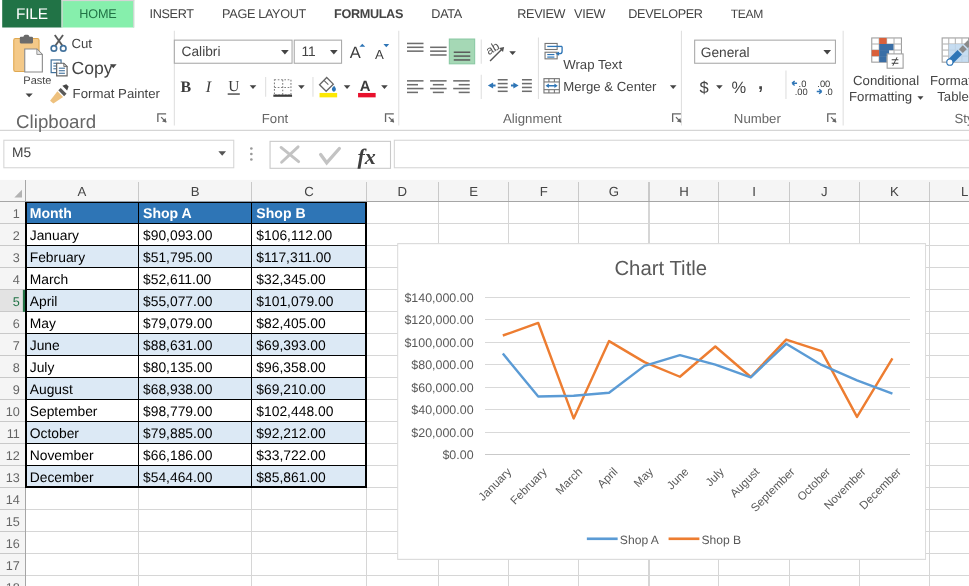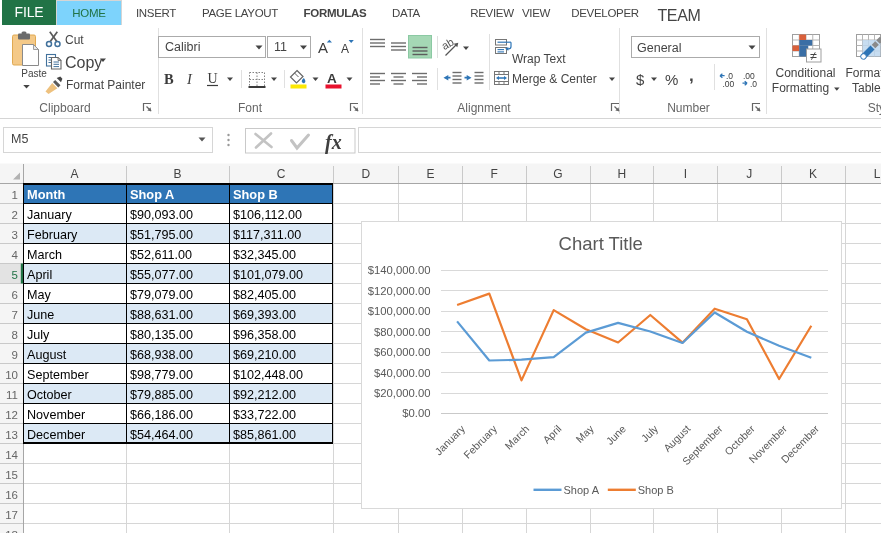--- a/index.html
+++ b/index.html
@@ -175,34 +175,34 @@
     <line x1="856.5" y1="40.0" x2="880.5" y2="40.0" stroke="#b5b5b5"></line>
     <line x1="856.5" y1="45.5" x2="880.5" y2="45.5" stroke="#b5b5b5"></line>
     <line x1="856.5" y1="51.0" x2="880.5" y2="51.0" stroke="#b5b5b5"></line>
     <rect x="862.5" y="40" width="18" height="16.5" fill="#BDD7EE" opacity="0.85"></rect>
     <path d="M860.5,55.5 L870.5,45.5 L874.5,49.5 L864.5,59.5 Z" fill="#2E75B6"></path>
     <circle cx="863.5" cy="56.5" r="2.8" fill="#fff" stroke="#2E75B6" stroke-width="1"></circle>
     <rect x="872.8" y="42.2" width="5" height="5" fill="#8a8a8a" transform="rotate(45 875.3 44.7)"></rect>
     <rect x="877.3" y="37.7" width="5" height="5" fill="#8a8a8a" transform="rotate(45 879.8 40.2)"></rect>
   </svg>
 <div style="position:absolute;left:2px;top:0;width:54px;height:25px;background:#217346;color:#fff;font-size:14px;letter-spacing:-0.2px;line-height:25px;text-align:center">FILE</div>
-<div style="position:absolute;left:56px;top:0;width:66px;height:25px;background:#7dd3fc;border:1px solid #D5D5D5;border-bottom:none;box-sizing:border-box;color:#217346;font-size:11.5px;letter-spacing:-0.2px;line-height:25px;text-align:center">HOME</div>
+<div style="position:absolute;left:56px;top:0;width:66px;height:25px;background:#86efac;border:1px solid #D5D5D5;border-bottom:none;box-sizing:border-box;color:#217346;font-size:11.5px;letter-spacing:-0.2px;line-height:25px;text-align:center">HOME</div>
 <div style="position:absolute;left:156px;top:6.5px;font-size:11.5px;color:#444;white-space:nowrap;transform:translateX(-50%);letter-spacing:-0.3px;">INSERT</div>
 <div style="position:absolute;left:240px;top:6.5px;font-size:11.5px;color:#444;white-space:nowrap;transform:translateX(-50%);letter-spacing:-0.3px;">PAGE LAYOUT</div>
 <div style="position:absolute;left:335px;top:6.5px;font-size:11.5px;color:#444;white-space:nowrap;transform:translateX(-50%);letter-spacing:-0.3px;font-weight:bold;">FORMULAS</div>
 <div style="position:absolute;left:406px;top:6.5px;font-size:11.5px;color:#444;white-space:nowrap;transform:translateX(-50%);letter-spacing:-0.3px;">DATA</div>
 <div style="position:absolute;left:492px;top:6.5px;font-size:11.5px;color:#444;white-space:nowrap;transform:translateX(-50%);letter-spacing:-0.3px;text-align:right;">REVIEW</div>
 <div style="position:absolute;left:536px;top:6.5px;font-size:11.5px;color:#444;white-space:nowrap;transform:translateX(-50%);letter-spacing:-0.3px;">VIEW</div>
 <div style="position:absolute;left:605px;top:6.5px;font-size:11.5px;color:#444;white-space:nowrap;transform:translateX(-50%);letter-spacing:-0.3px;">DEVELOPER</div>
-<div style="position:absolute;left:679px;top:6.5px;font-size:16px;color:#444;white-space:nowrap;transform:translateX(-50%);letter-spacing:-0.3px;">TEAM</div>
+<div style="position:absolute;left:679px;top:6.5px;font-size:11px;color:#444;white-space:nowrap;transform:translateX(-50%);letter-spacing:-0.3px;">TEAM</div>
 <div style="position:absolute;left:34px;top:68px;font-size:10px;color:#444;white-space:nowrap;transform:translateX(-50%);">Paste</div>
 <div style="position:absolute;left:65px;top:32.5px;font-size:12px;color:#444;white-space:nowrap;text-align:right;">Cut</div>
 <div style="position:absolute;left:65px;top:54px;font-size:16px;color:#444;white-space:nowrap;">Copy</div>
 <div style="position:absolute;left:66px;top:77.5px;font-size:12px;color:#444;white-space:nowrap;">Format Painter</div>
-<div style="position:absolute;left:65px;top:100.5px;font-size:12px;color:#666;white-space:nowrap;transform:translateX(-50%);text-align:right;">Clipboard</div>
+<div style="position:absolute;left:51px;top:100.5px;font-size:17px;color:#666;white-space:nowrap;transform:translateX(-50%);text-align:right;">Clipboard</div>
 <div style="position:absolute;left:165px;top:40px;font-size:12.5px;color:#444;white-space:nowrap;">Calibri</div>
 <div style="position:absolute;left:274px;top:40px;font-size:12.5px;color:#444;white-space:nowrap;">11</div>
 <div style="position:absolute;left:250px;top:100.5px;font-size:12px;color:#666;white-space:nowrap;transform:translateX(-50%);">Font</div>
 <div style="position:absolute;left:512px;top:52px;font-size:12px;color:#444;white-space:nowrap;">Wrap Text</div>
 <div style="position:absolute;left:512px;top:71.5px;font-size:12px;color:#444;white-space:nowrap;">Merge &amp; Center</div>
 <div style="position:absolute;left:484px;top:100.5px;font-size:12px;color:#666;white-space:nowrap;transform:translateX(-50%);">Alignment</div>
 <div style="position:absolute;left:637px;top:40.5px;font-size:12.5px;color:#444;white-space:nowrap;">General</div>
 <div style="position:absolute;left:688.5px;top:100.5px;font-size:12px;color:#666;white-space:nowrap;transform:translateX(-50%);">Number</div>
 <div style="position:absolute;left:805.5px;top:65.5px;font-size:12px;color:#444;white-space:nowrap;transform:translateX(-50%);">Conditional</div>
 <div style="position:absolute;left:800.5px;top:80.5px;font-size:12px;color:#444;white-space:nowrap;transform:translateX(-50%);">Formatting</div>

